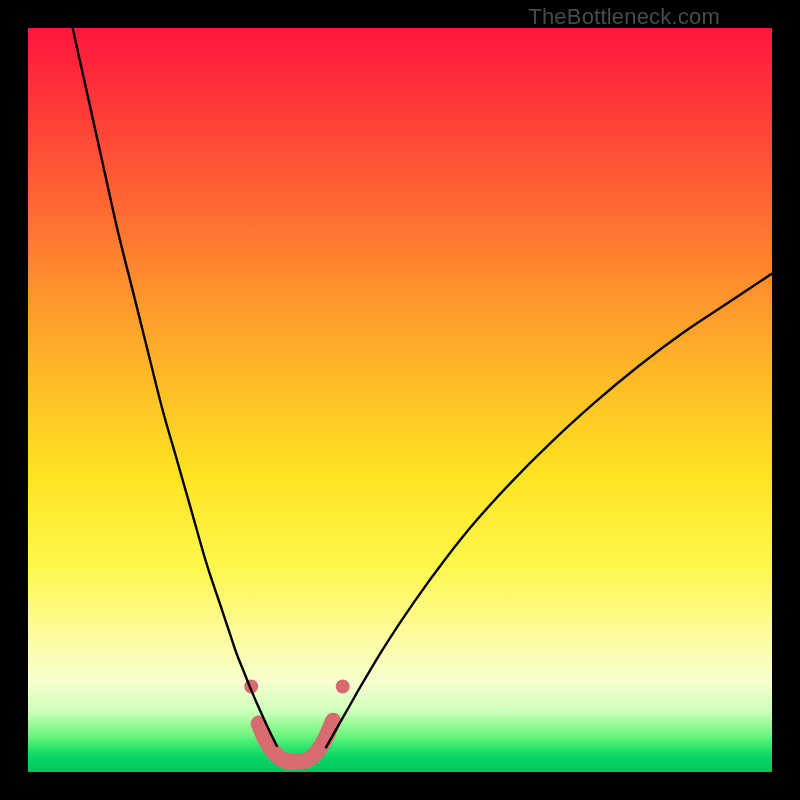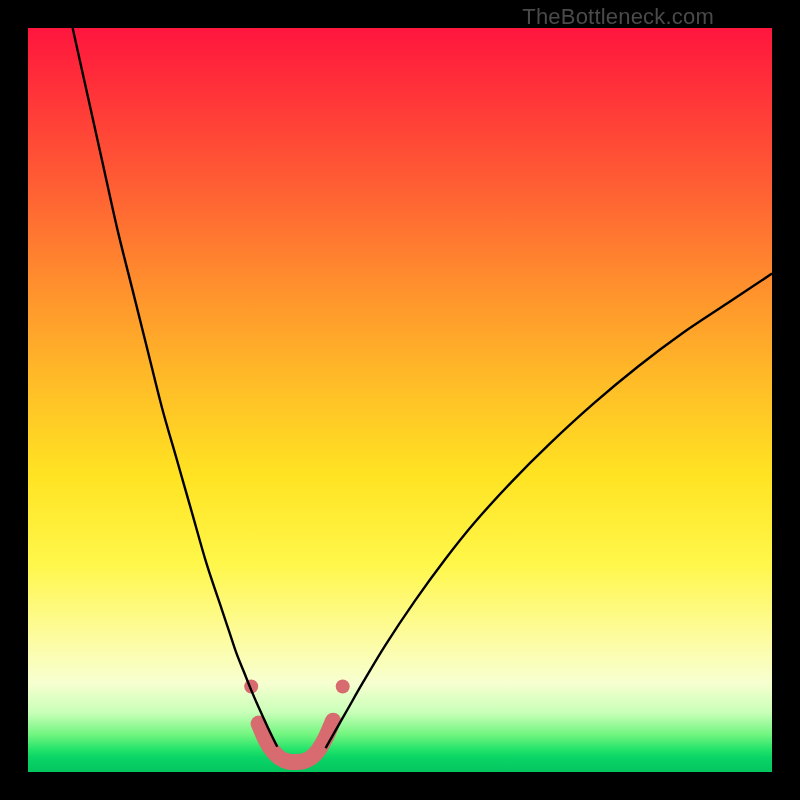--- a/index.html
+++ b/index.html
@@ -9,20 +9,21 @@
     height: 800px;
     overflow: hidden;
     background: #000;
     font-family: Arial, Helvetica, sans-serif;
   }
   .frame {
     position: relative;
     width: 724px;
     height: 800px;
     background: #000;
+    padding-left: 6px;
   }
   .plot {
     position: absolute;
     left: 28px;
     top: 28px;
     width: 744px;
     height: 744px;
     
     background: linear-gradient(
       to bottom,

